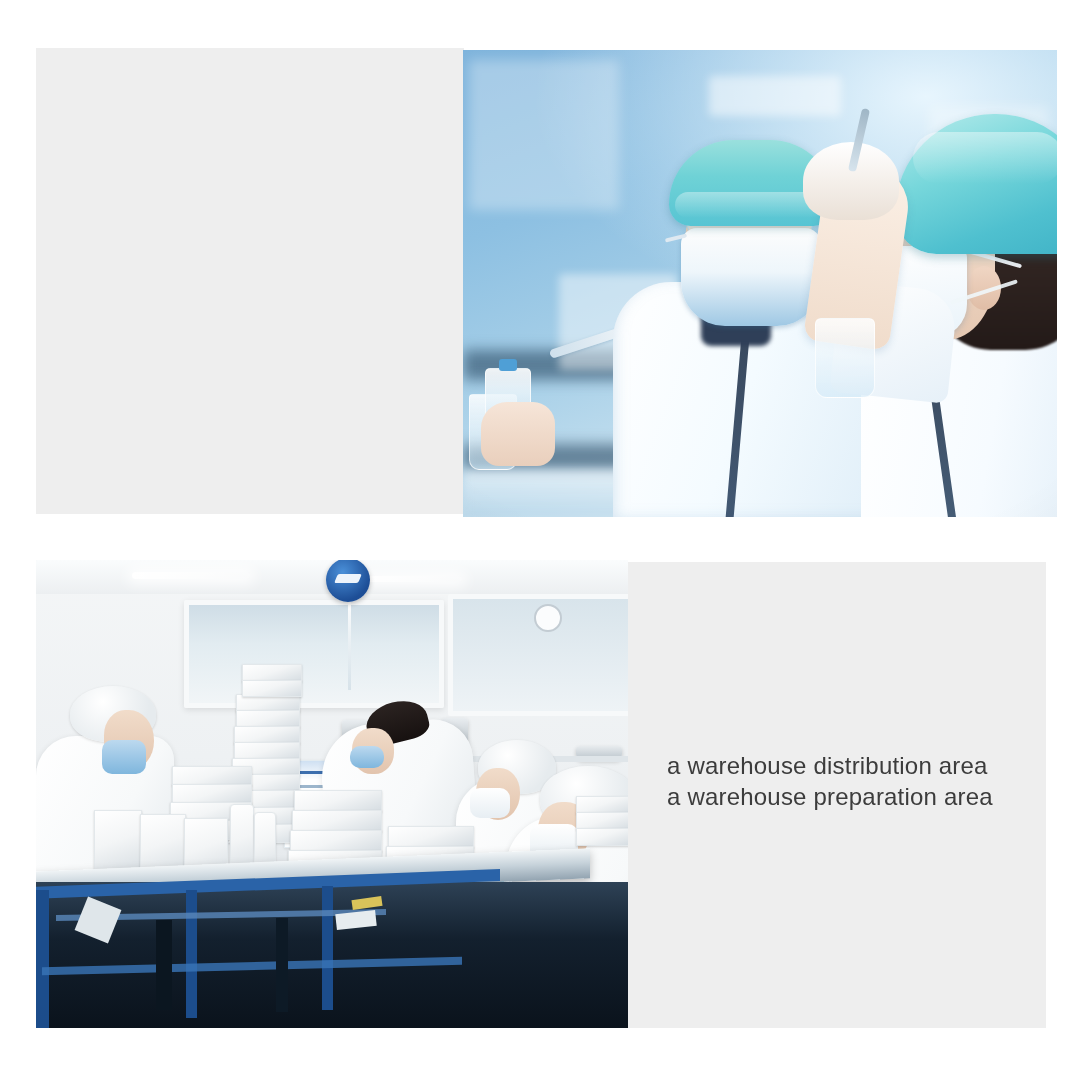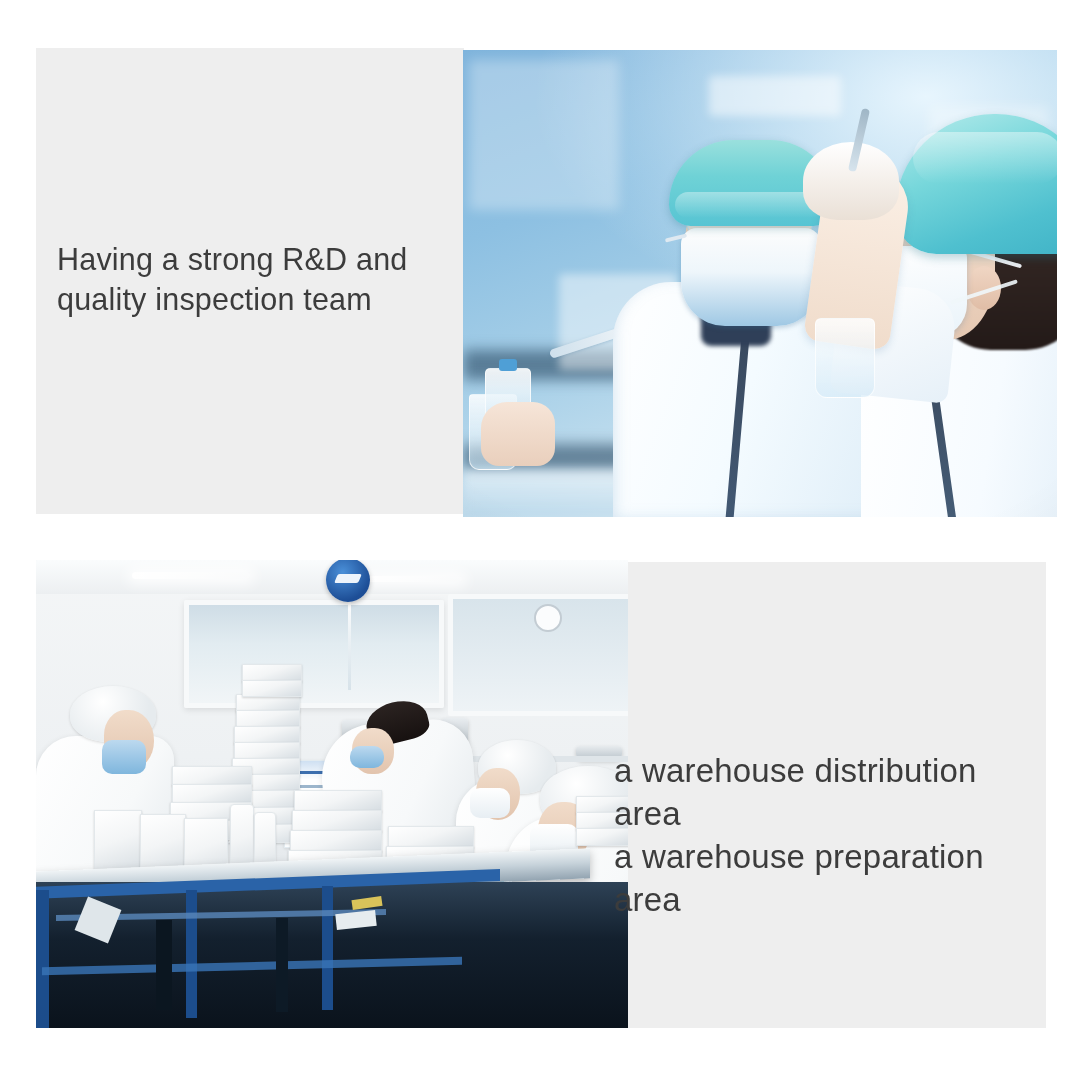--- a/index.html
+++ b/index.html
@@ -8,21 +8,21 @@
   .stage{position:relative;width:1080px;height:1080px;background:#ffffff;}
 
   
   .panel{position:absolute;background:#eeeeee;}
   .photo{position:absolute;overflow:hidden;background:#cfd8e0;}
 
   
   .caption{position:absolute;color:#3c3c3c;font-weight:400;
            letter-spacing:.2px;line-height:1.30;white-space:pre-line;}
   #caption-top{left:57px;top:240px;width:400px;font-size:30.5px;}
-  #caption-bottom{left:614px;top:750px;width:410px;font-size:33px;}
+  #caption-bottom{left:667px;top:750px;width:410px;font-size:24px;}
 
   
   #photo-rd{left:463px;top:50px;width:594px;height:467px;}
   .rd-bg{position:absolute;inset:0;
     background:
       radial-gradient(120% 90% at 78% 10%, rgba(236,248,255,.95) 0%, rgba(236,248,255,0) 55%),
       linear-gradient(160deg,#7fb4dc 0%,#8dc0e2 28%,#a8d0e8 52%,#cde4f1 76%,#e8f4fa 100%);}
   .rd-wallpanel{position:absolute;background:rgba(255,255,255,.30);
     border-radius:3px;filter:blur(6px);}
   .rd-bench{position:absolute;background:linear-gradient(180deg,rgba(255,255,255,.55),rgba(170,205,228,.35));
@@ -163,22 +163,20 @@
   .vignette{position:absolute;inset:0;pointer-events:none;
     background:radial-gradient(120% 110% at 50% 46%, rgba(0,0,0,0) 58%, rgba(0,0,0,.10) 100%);}
 </style>
 </head>
 <body>
 
 <div class="stage">
 
   <div class="panel" id="panel-top" style="left:36px;top:48px;width:428px;height:466px;"></div>
 
-  <div class="caption" id="caption-top">Having a strong R&amp;D and
-quality inspection team</div>
 
   <div class="photo" id="photo-rd">
     <div class="rd-bg"></div>
 
     <div class="rd-wallpanel" style="left:6px;top:10px;width:150px;height:150px;"></div>
     <div class="rd-darkshelf" style="left:0;top:300px;width:210px;height:30px;"></div>
     <div class="rd-darkshelf" style="left:0;top:394px;width:175px;height:26px;"></div>
     <div class="rd-bench" style="left:0;top:420px;width:230px;height:47px;"></div>
     <div class="blurbox" style="left:96px;top:224px;width:118px;height:96px;background:rgba(255,255,255,.45);"></div>
     <div class="blurbox" style="left:246px;top:26px;width:132px;height:40px;background:rgba(255,255,255,.5);"></div>

